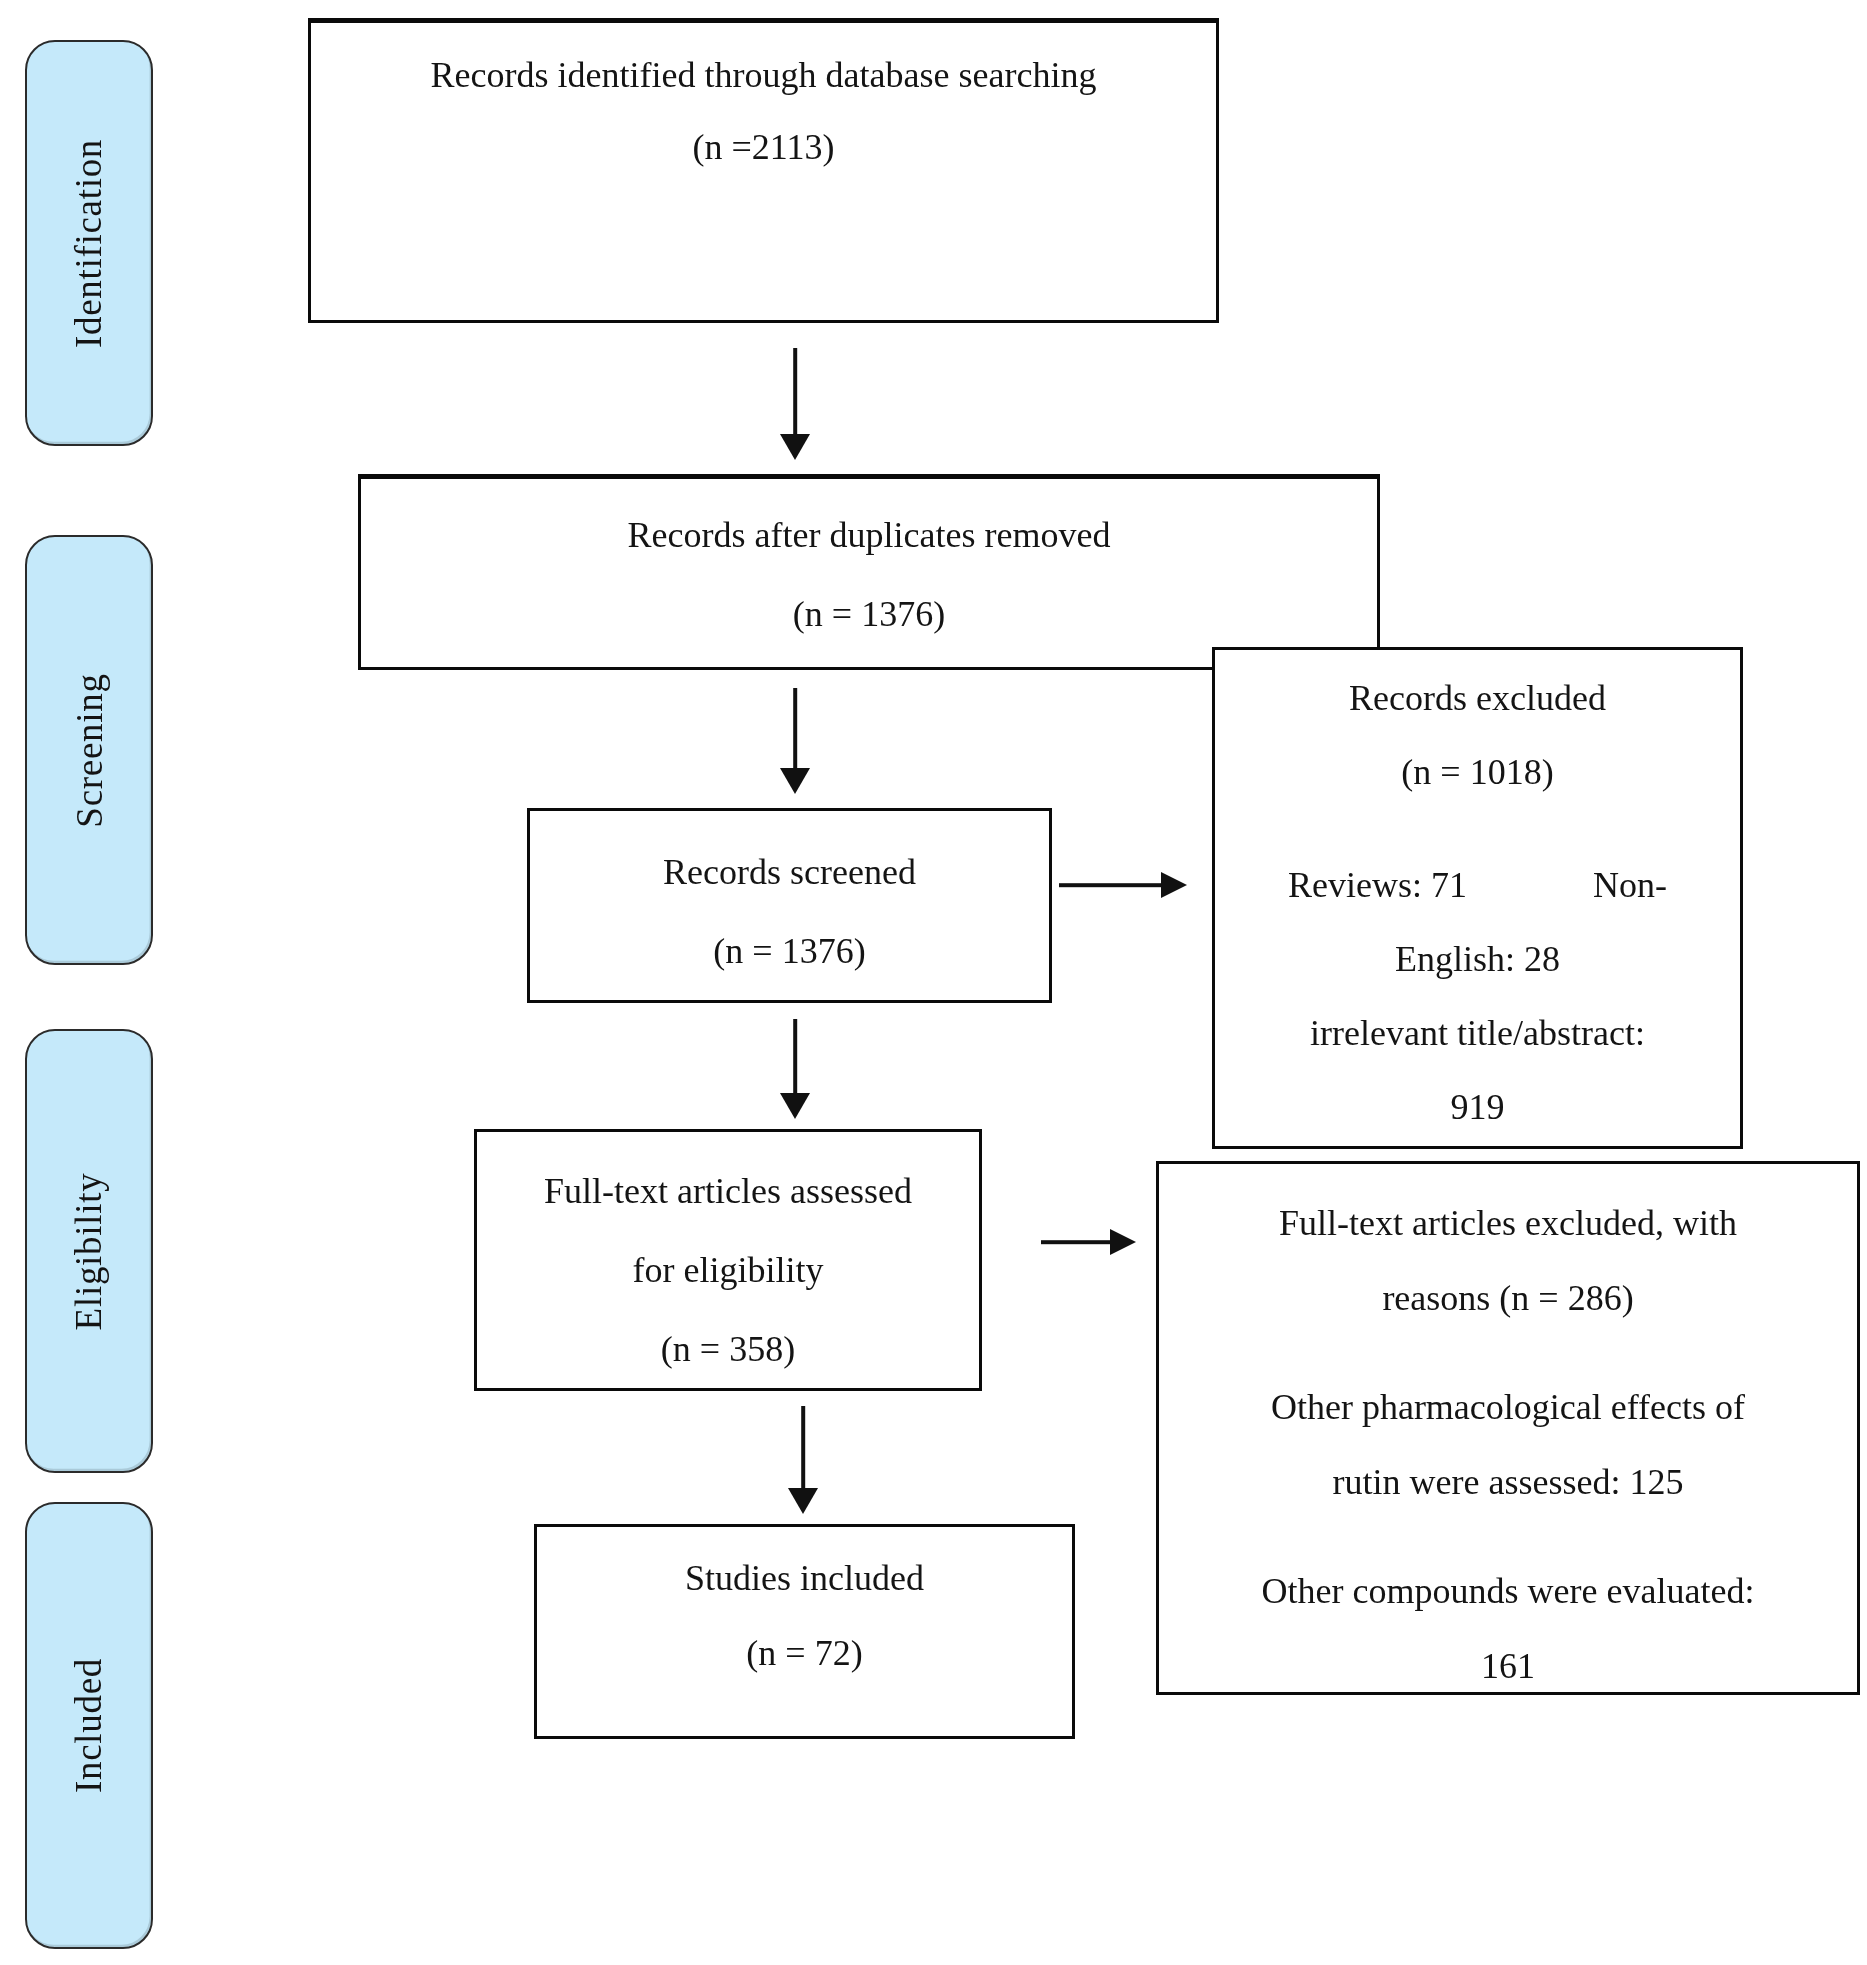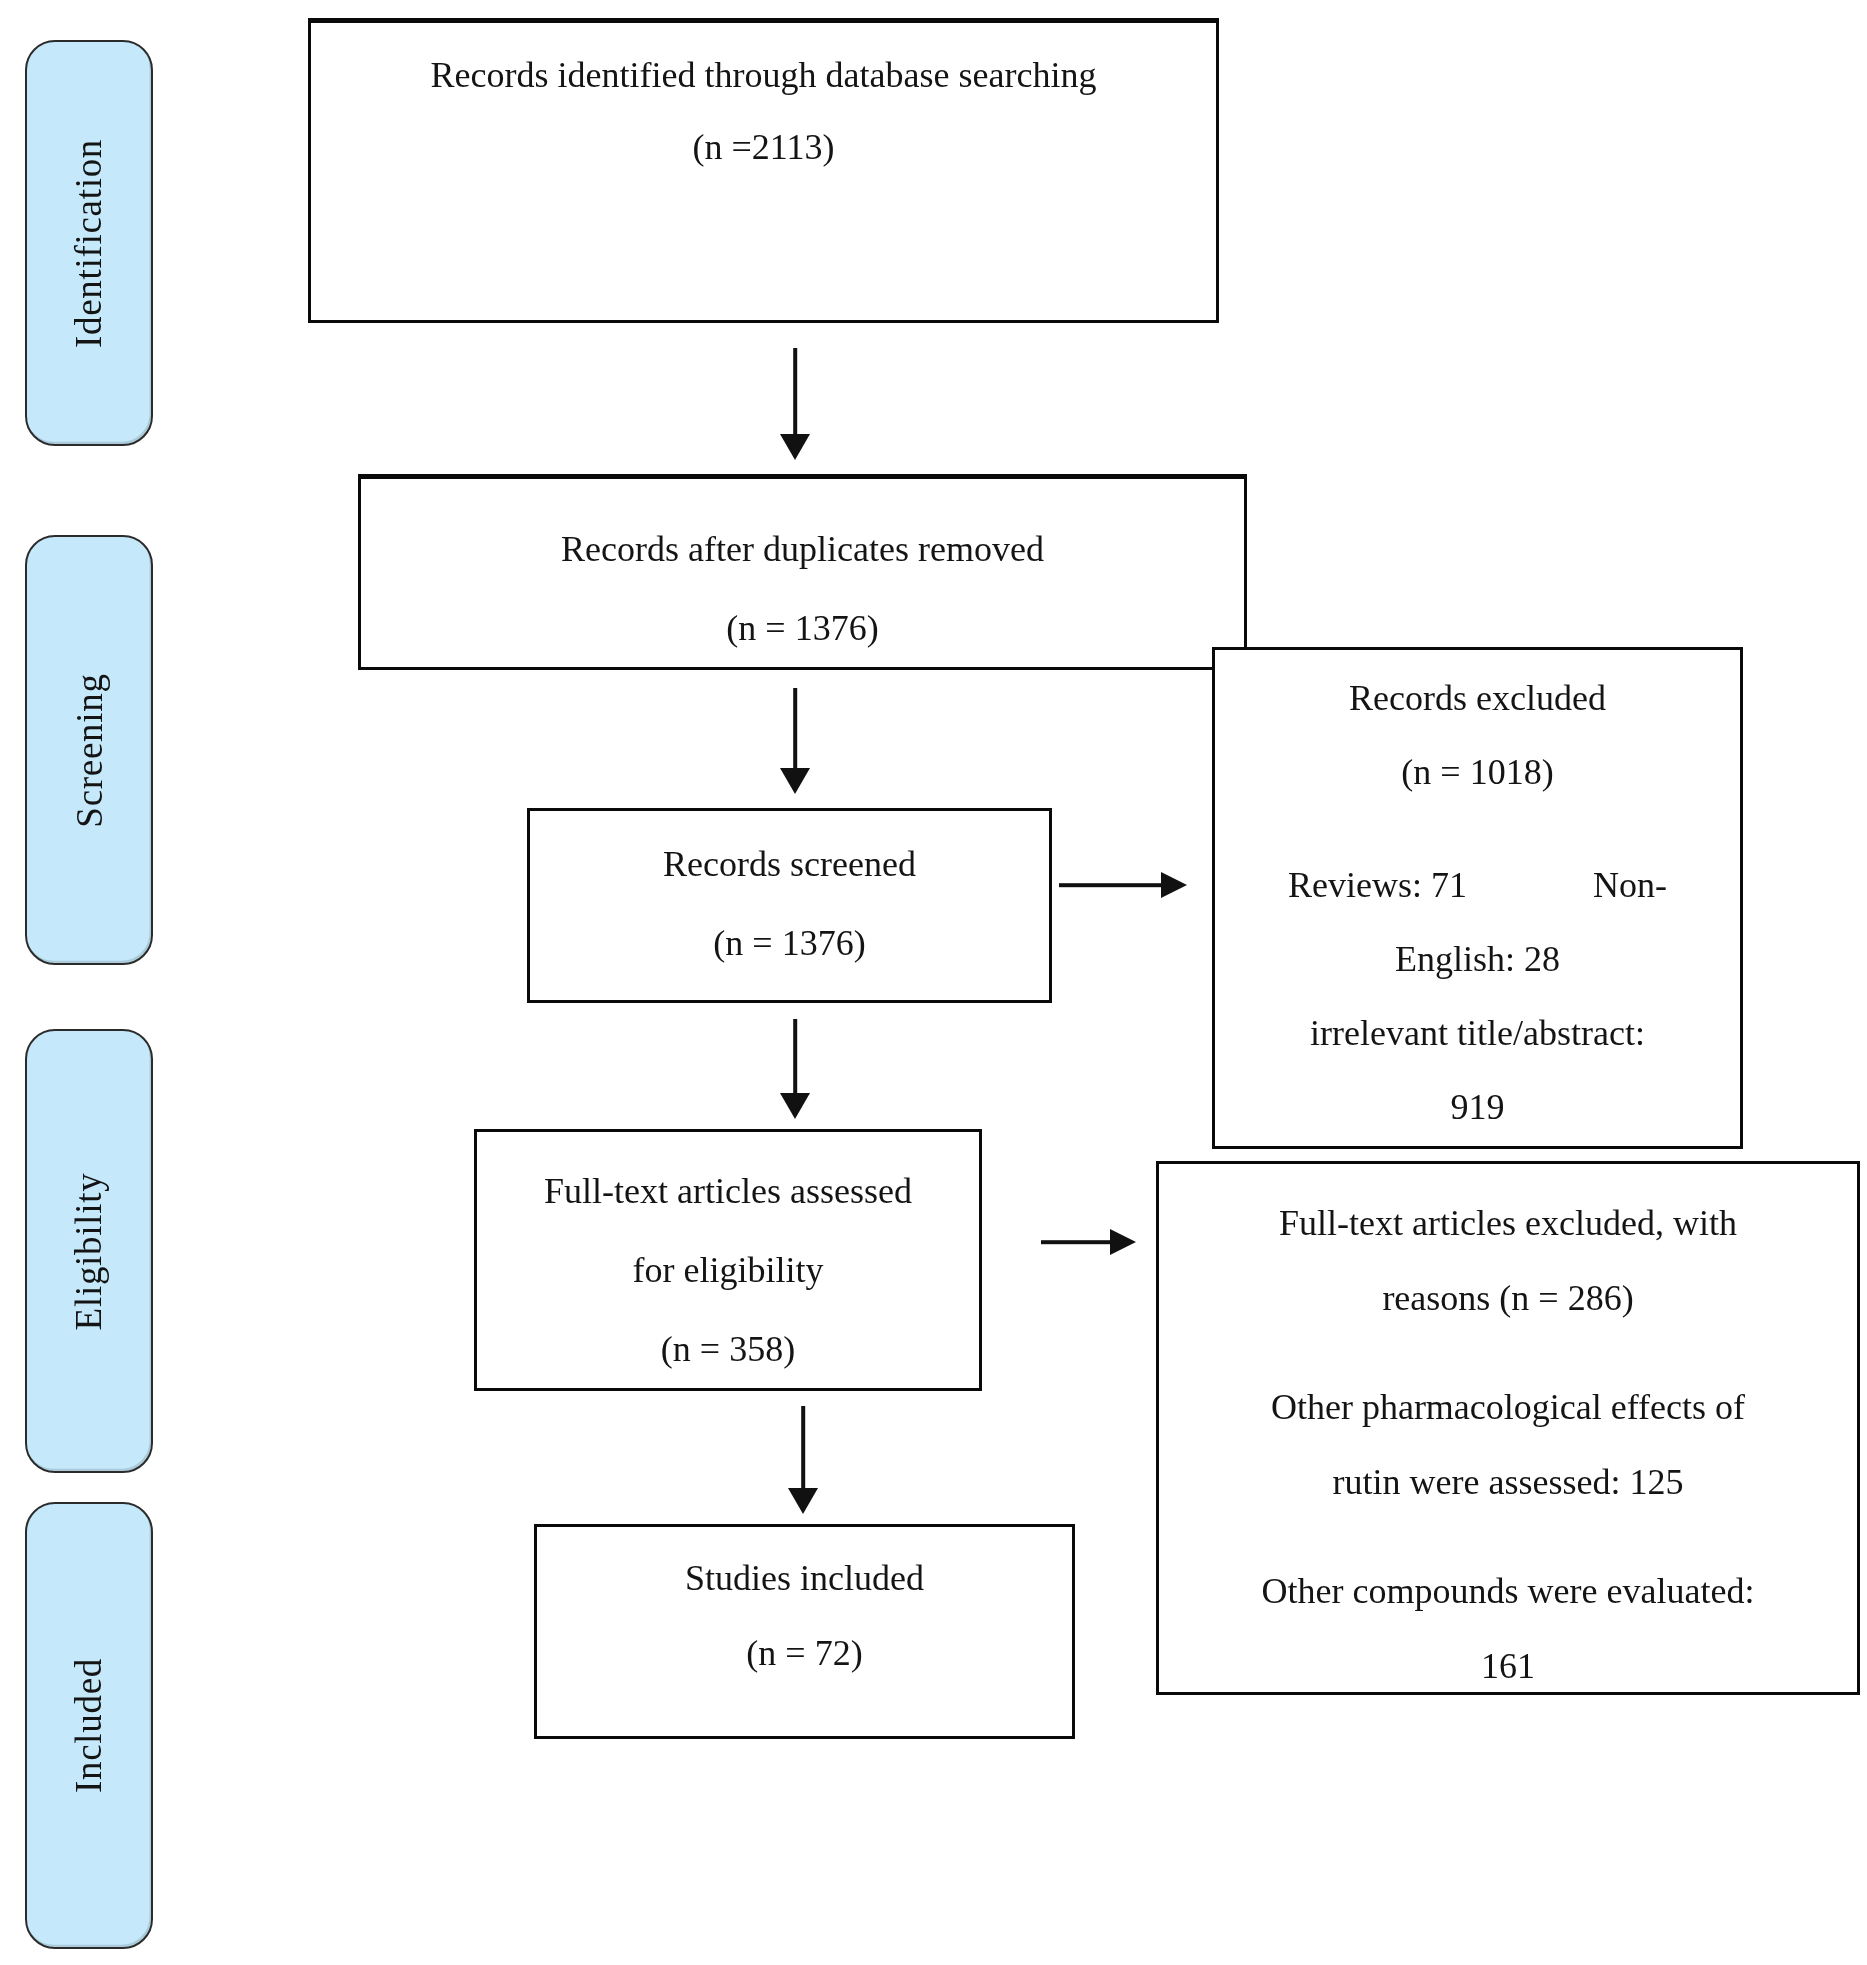--- a/index.html
+++ b/index.html
@@ -62,24 +62,24 @@
   .b1 .sources {
     display: flex;
     justify-content: space-between;
     width: 100%;
     box-sizing: border-box;
     padding: 0 32px;
     margin-top: 61px;
     line-height: 72px;
   }
 
-  .b2 { left: 358px;  top: 474px;  width: 889px; height: 196px; border-top-width: 5px; padding-top: 31px; }
+  .b2 { left: 358px;  top: 474px;  width: 1022px; height: 196px; border-top-width: 5px; padding-top: 17px; }
   .b2 .line { line-height: 79px; }
 
-  .b3 { left: 527px;  top: 808px; width: 525px;  height: 195px; padding-top: 14px; }
+  .b3 { left: 527px;  top: 808px; width: 525px;  height: 195px; padding-top: 22px; }
   .b3 .line { line-height: 79px; }
 
   .b4 { left: 1212px; top: 647px;  width: 531px;  height: 502px; padding-top: 10.8px; z-index: 3; }
   .b4 .line { line-height: 74px; }
   .b4 .reason-block { margin-top: 39px; }
 
   .b5 { left: 474px;  top: 1129px; width: 508px;  height: 262px; padding-top: 20px; }
   .b5 .line { line-height: 79px; }
 
   .b6 { left: 1156px; top: 1161px; width: 704px;  height: 534px; padding-top: 22px; }

